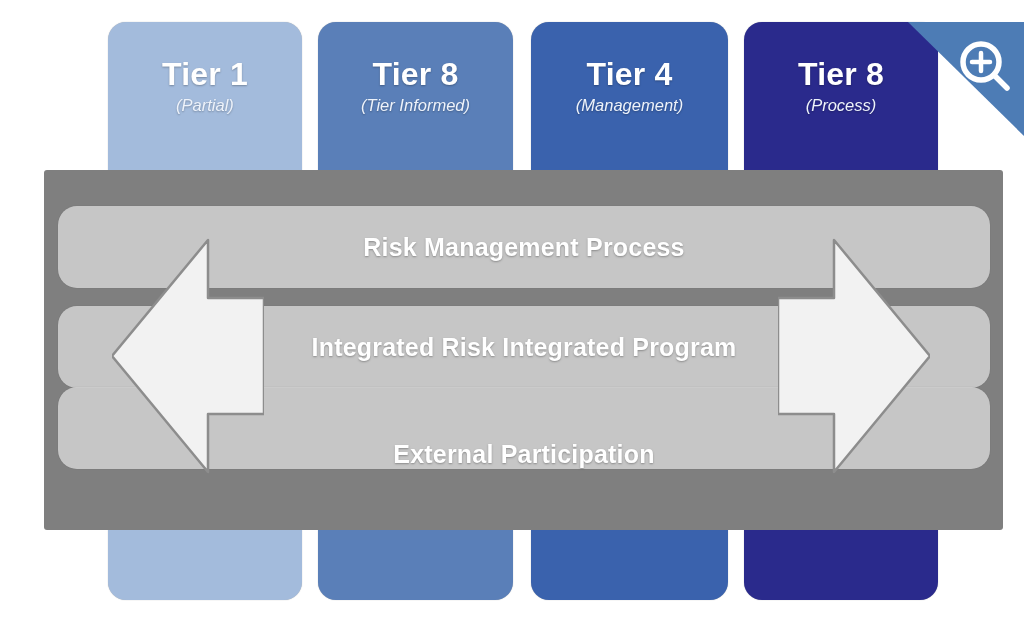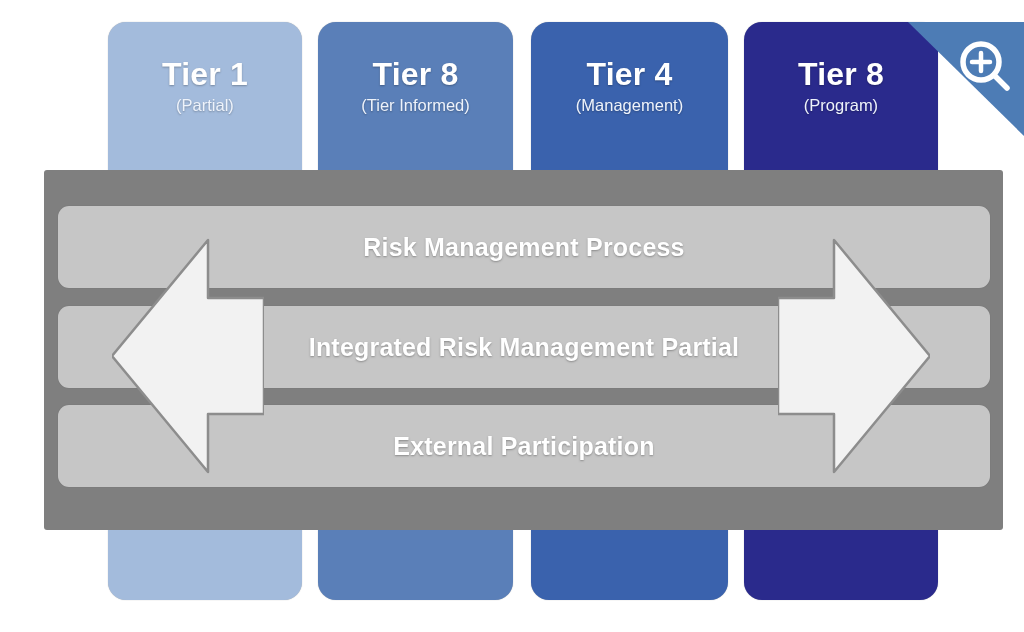--- a/index.html
+++ b/index.html
@@ -27,20 +27,21 @@
     text-align:center;
     color:#ffffff;
     text-shadow:0 1px 2px rgba(0,0,0,.28);
   }
   .tier-title{
     font-size:32px;font-weight:bold;letter-spacing:.2px;line-height:1.05;
   }
   .tier-sub{
     font-size:16.5px;font-weight:normal;margin-top:5px;line-height:1.1;
     color:#eef3fb;
+    font-style:italic;
   }
 
   
   .tier-shade{
     position:absolute;left:0;right:0;
     top:148px;height:360px;
     background:rgba(12,20,38,.52);
     pointer-events:none;
   }
 
@@ -51,27 +52,27 @@
     width:959px;height:360px;
     background:#7f7f7f;
     border-radius:3px;
   }
 
   
   .bar{
     position:absolute;
     left:58px;width:932px;height:82px;
     background:rgba(203,203,203,.93);
-    border-radius:11px;
+    border-radius:19px;
     display:flex;align-items:center;justify-content:center;
     box-shadow:0 0 1px rgba(0,0,0,.25);
   }
   #bar-0{top:206px;}
   #bar-1{top:306px;}
-  #bar-2{top:405px;}
+  #bar-2{top:387px;align-items:flex-end;}
   .bar-label{
     position:relative;z-index:3;
     color:#ffffff;
     font-size:25px;font-weight:bold;
     letter-spacing:.2px;
     text-shadow:0 1px 2px rgba(90,90,90,.55);
     white-space:nowrap;
   }
 
   
@@ -111,32 +112,32 @@
     <div class="tier-head">
       <div class="tier-title">Tier 4</div>
       <div class="tier-sub">(Management)</div>
     </div>
     <div class="tier-shade"></div>
   </div>
 
   <div class="tier" id="tier-3" style="left: 744px; width: 194px; background: rgb(42, 42, 140);">
     <div class="tier-head">
       <div class="tier-title">Tier 8</div>
-      <div class="tier-sub">(Program)</div>
+      <div class="tier-sub">(Process)</div>
     </div>
     <div class="tier-shade"></div>
   </div>
 
   <div id="band" style="background: rgb(127, 127, 127);"></div>
 
   <div class="bar" id="bar-0">
     <span class="bar-label">Risk Management Process</span>
   </div>
   <div class="bar" id="bar-1">
-    <span class="bar-label">Integrated Risk Management Partial</span>
+    <span class="bar-label">Integrated Risk Integrated Program</span>
   </div>
   <div class="bar" id="bar-2">
     <span class="bar-label">External Participation</span>
   </div>
 
   <svg class="arrow" id="arrow-left" viewBox="0 0 152 248" aria-hidden="true">
     <polygon points="0,124 96,8 96,66 152,66 152,182 96,182 96,240" fill="#f2f2f2" stroke="#8d8d8d" stroke-width="2.5" stroke-linejoin="round"></polygon>
   </svg>
 
   <svg class="arrow" id="arrow-right" viewBox="0 0 152 248" aria-hidden="true">

